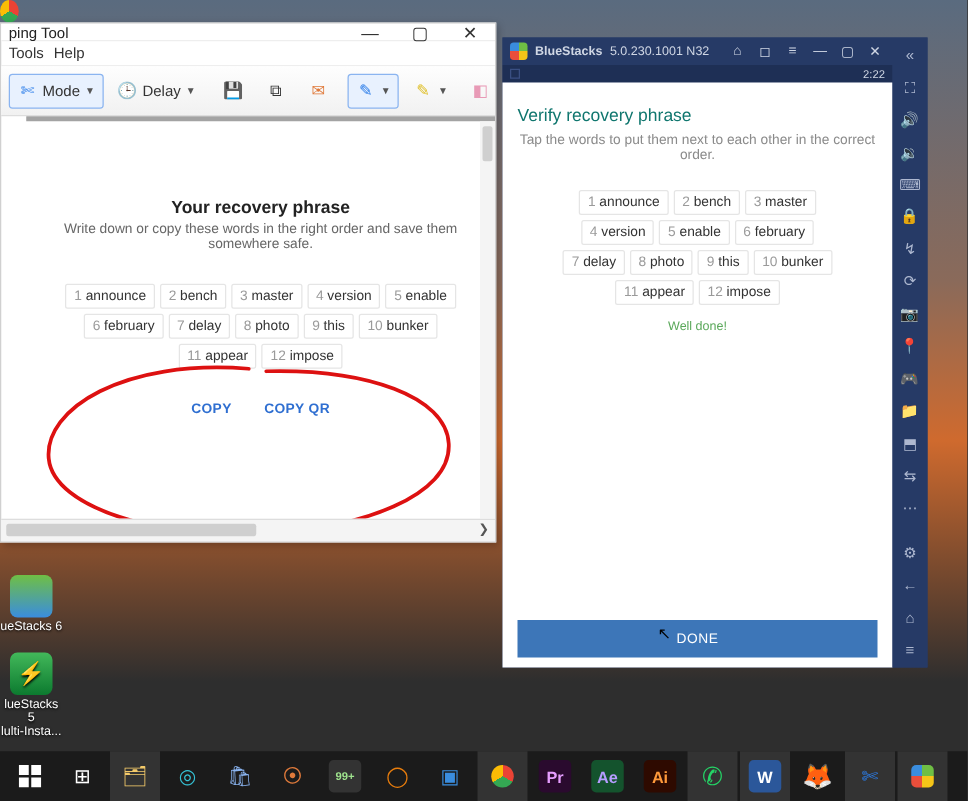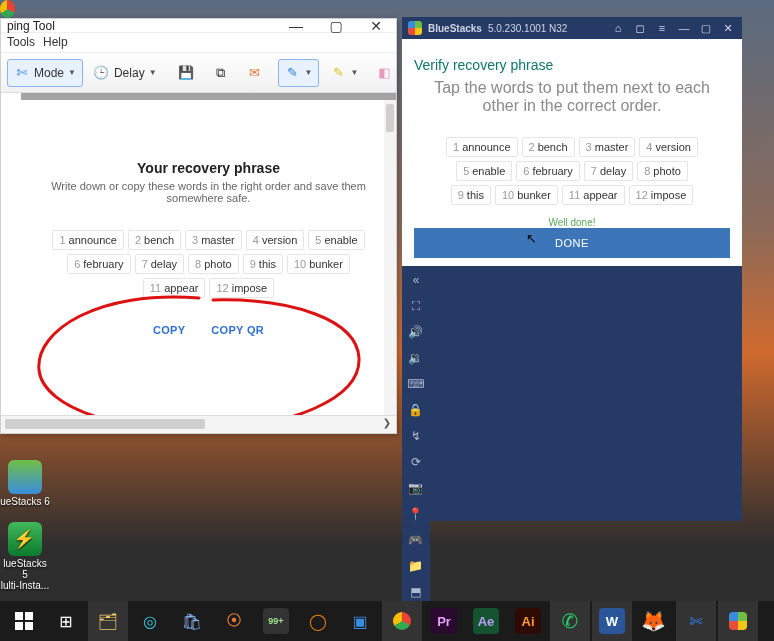--- a/index.html
+++ b/index.html
@@ -24,57 +24,57 @@
   .snip-menu { height:20px; display:flex; gap:8px; padding:2px 6px; font-size:12px; color:#333; border-bottom:1px solid #eee;}
   .snip-menu span { cursor:default; }
   .snip-toolbar { height:40px; display:flex; align-items:center; gap:4px; padding:4px 6px;
                   background:linear-gradient(#fefefe,#f1f1f1); border-bottom:1px solid #ddd;}
   .tb-btn { height:28px; padding:0 6px; display:flex; align-items:center; gap:4px;
             font-size:12px; border:1px solid transparent; border-radius:3px; color:#333;}
   .tb-btn.primary { border:1px solid #8ab4f0; background:#e8f1fe;}
   .tb-ic { width:16px; height:16px; display:flex; align-items:center; justify-content:center; font-size:13px;}
   .tb-chev { font-size:8px; color:#555;}
   .tb-sep { width:1px; height:22px; background:#ddd;}
-  .snip-canvas { position:relative; flex:1; overflow:hidden; background:#fff; border-top:7px solid #a3a3a3;margin-left:20px;}
+  .snip-canvas { position:relative; flex:1; overflow:hidden; background:#fff; border-top:4px solid #a3a3a3;margin-left:20px;}
   .snip-canvas .doc { padding-top:60px; text-align:center; }
   .doc h2 { font-size:14px; color:#222; font-weight:600;}
   .doc p  { font-size:11px; color:#666; margin-top:4px; padding:0 30px;}
   .wordrow { margin-top:26px; display:flex; flex-wrap:wrap; justify-content:center; gap:4px; padding:0 30px;}
   .word { font-size:11px; color:#333; padding:3px 6px; border:1px solid #e5e5e5; border-radius:2px; background:#fff;}
   .word .n { color:#9a9a9a; margin-right:3px;}
   .actions { margin-top:26px; display:flex; justify-content:center; gap:26px;}
   .linkbtn { font-size:11px; font-weight:600; color:#2f6fd1; letter-spacing:.3px;}
   .red-circle { position:absolute; left:8px; top:192px; width:340px; height:150px; pointer-events:none;}
   .snip-scroll { height:18px; background:#f4f4f4; border-top:1px solid #ddd; position:relative;}
   .snip-scroll .thumb{position:absolute; left:4px; top:3px; width:200px; height:10px; background:#cfcfcf; border-radius:2px;}
   .snip-scroll .rbtn{position:absolute; right:2px; top:1px; width:14px; height:14px; font-size:10px; color:#555; text-align:center;}
   .snip-canvas .vbar{position:absolute; right:0; top:0; width:12px; height:100%; background:#f4f4f4;}
   .snip-canvas .vbar .vthumb{position:absolute; left:2px; top:4px; width:8px; height:28px; background:#cfcfcf; border-radius:2px;}
 
   
   .dicon { position:absolute; width:50px; text-align:center; color:#fff; font-size:10px;
            text-shadow:0 1px 2px #000;}
   .dicon .tile{width:34px;height:34px;margin:0 auto 2px;border-radius:6px;display:flex;align-items:center;justify-content:center;}
   
-  .bs { position:absolute; left:402px; top:17px; width:340px; height:504px;
-        background:#263a66; display:flex;flex-direction:column; }
+  .bs { position:absolute; left:402px; top:30px; width:340px; height:504px;
+        background:#263a66; display:flex; }
   .bs-main { flex:1; display:flex; flex-direction:column; }
   .bs-titlebar { height:22px; background:#263a66; display:flex; align-items:center; color:#cfd6e4;
                  font-size:10px; gap:6px; padding:0 6px;}
   .bs-titlebar .logo{width:14px;height:14px;border-radius:3px;
     background:conic-gradient(#6fbf44 0 25%,#f5c518 25% 50%,#e94e3b 50% 75%,#3a8dde 75% 100%);}
   .bs-titlebar .ttl{font-weight:600;}
   .bs-titlebar .spacer{flex:1;}
   .bs-titlebar .hic{width:16px;height:16px;display:flex;align-items:center;justify-content:center;color:#cfd6e4;font-size:11px;}
   .bs-substrip{height:14px;background:#1e2f55;display:flex;align-items:center;justify-content:flex-end;
                padding:0 6px;color:#cfd6e4;font-size:9px;}
   .bs-substrip .sq{width:8px;height:8px;background:#1e2f55;border:1px solid #3a4f82;margin-right:auto;}
   .bs-content{flex:1;background:#fff;margin:0 0 0 0; display:flex; flex-direction:column; padding:18px 12px 8px;}
   .bs-content h3{font-size:14px;color:#0f766e;font-weight:500;}
-  .bs-content p.sub{font-size:16px;text-align:center;color:#8a8a8a;margin-top:6px;}
+  .bs-content p.sub{font-size:11px;text-align:center;color:#8a8a8a;margin-top:6px;}
   .bs-content .wordrow{margin-top:22px;}
   .welldone{margin-top:12px;text-align:center;font-size:10px;color:#5aa85a;}
   .bs-done{margin-top:auto;height:30px;background:#3d76b8;color:#fff;font-size:11px;
            display:flex;align-items:center;justify-content:center;letter-spacing:.5px; position:relative;}
   .bs-done .cursor{position:absolute;left:112px;top:3px;font-size:13px;color:#000;}
   .bs-side{width:28px;background:#263a66;display:flex;flex-direction:column;align-items:center;
            gap:10px;padding:6px 0;color:#aeb8d0;font-size:12px;}
   .bs-side .sic{width:16px;height:16px;display:flex;align-items:center;justify-content:center;}
   .bs-side .gap{flex:1;}
   
@@ -191,20 +191,24 @@
         <div class="logo"></div>
         <span class="ttl">BlueStacks</span>
         <span>5.0.230.1001 N32</span>
         <span class="spacer"></span>
         <div class="hic">⌂</div>
         <div class="hic">◻</div>
         <div class="hic">≡</div>
         <div class="hic">—</div>
         <div class="hic">▢</div>
         <div class="hic">✕</div>
+      </div>
+      <div class="bs-substrip">
+        <div class="sq"></div>
+        <span>2:22</span>
       </div>
       <div class="bs-content">
         <h3>Verify recovery phrase</h3>
         <p class="sub">Tap the words to put them next to each other in the correct order.</p>
         <div class="wordrow" id="words-right">
             <span class="word"><span class="n">1</span><span>announce</span></span>
             <span class="word"><span class="n">2</span><span>bench</span></span>
             <span class="word"><span class="n">3</span><span>master</span></span>
             <span class="word"><span class="n">4</span><span>version</span></span>
             <span class="word"><span class="n">5</span><span>enable</span></span>

